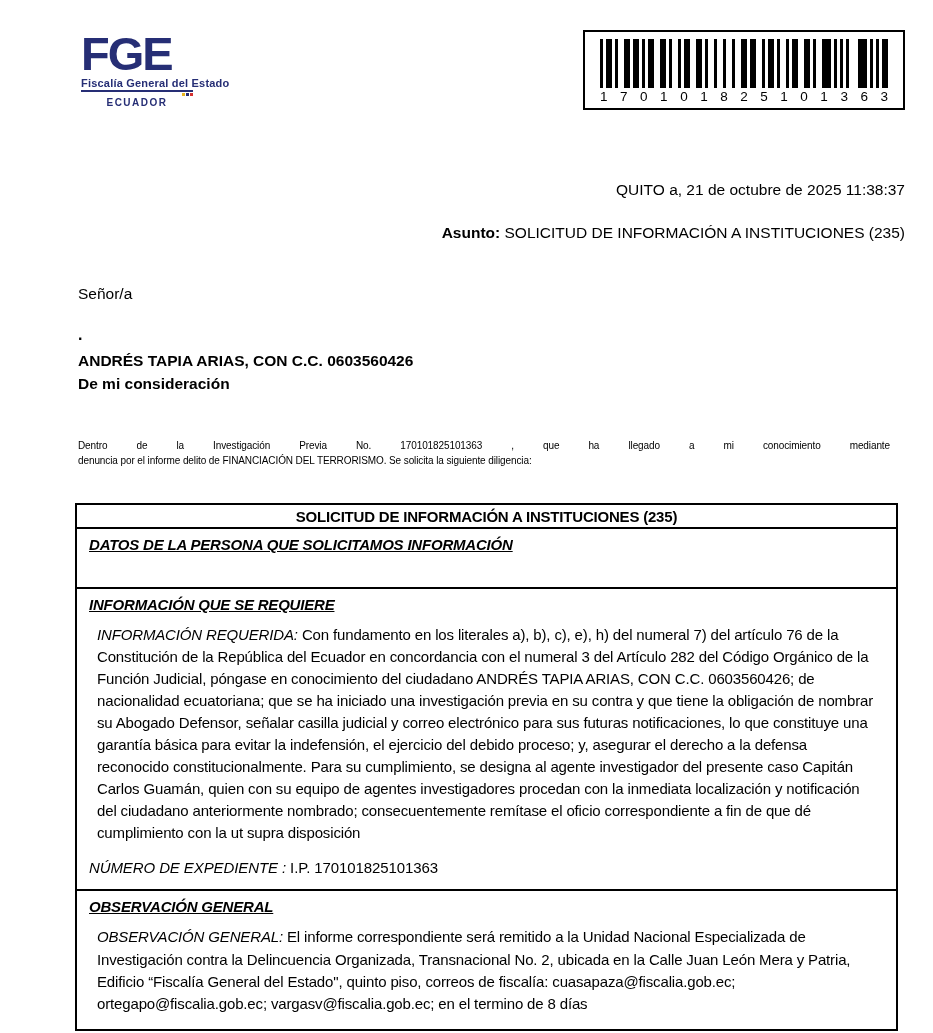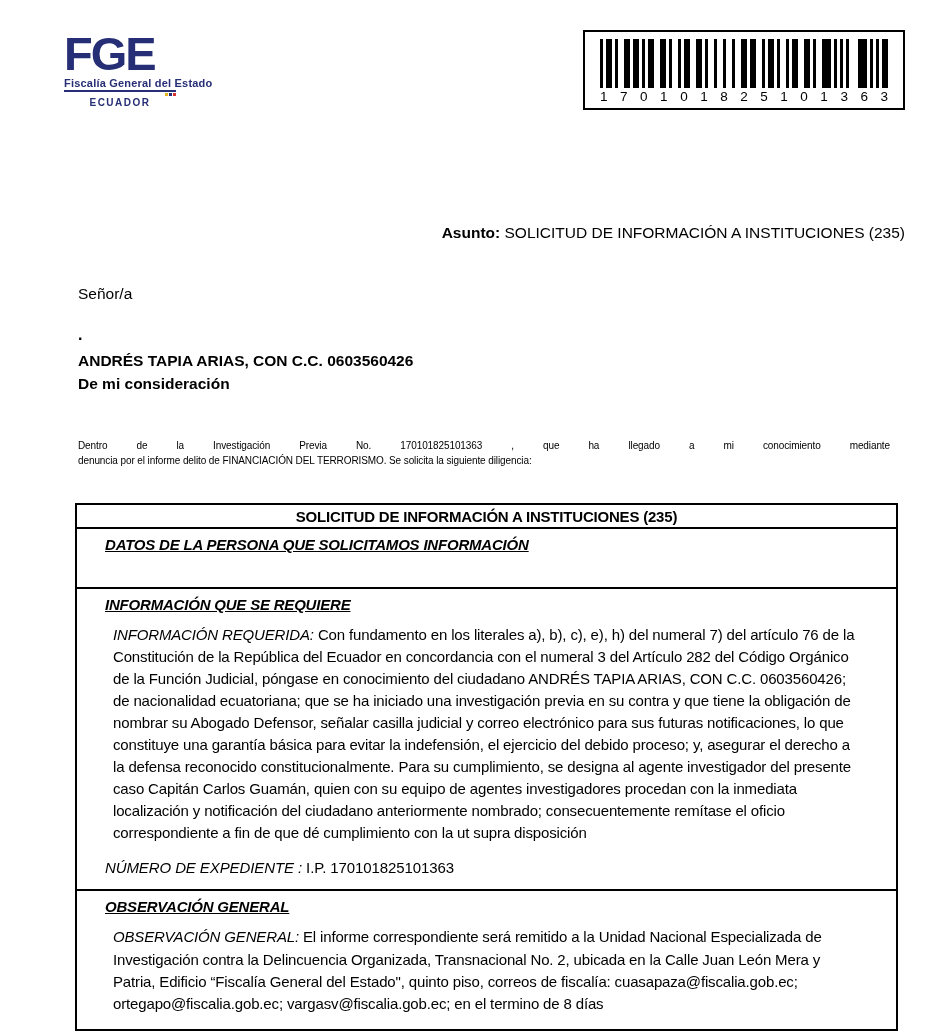--- a/index.html
+++ b/index.html
@@ -10,21 +10,21 @@
     background:#ffffff;
     font-family:"Liberation Sans", sans-serif;
     color:#000;
     overflow:hidden;
   }
   .b { font-weight:bold; }
   .it { font-style:italic; }
 
   
   .header-row {
-    position:absolute; top:30px; left:64px; right:28px;
+    position:absolute; top:30px; left:81px; right:28px;
     display:flex; justify-content:space-between; align-items:flex-start;
   }
   .logo { width:112px; margin-top:3px; }
   .logo-brand {
     font-size:47px; font-weight:bold; line-height:0.88;
     color:#262e75; letter-spacing:-2px;
   }
   .logo-tagline {
     font-size:11px; font-weight:bold; color:#262e75;
     white-space:nowrap; margin-top:3px; letter-spacing:0.2px;
@@ -77,21 +77,21 @@
 
   
   .doc-table {
     position:absolute; top:503px; left:75px; width:823px;
     box-sizing:border-box; border:2px solid #000; background:#fff;
   }
   .t-header {
     text-align:center; font-weight:bold; font-size:15px;
     padding:3px 4px 2px; letter-spacing:-0.2px;
   }
-  .t-row { border-top:2px solid #000; padding:7px 28px; }
+  .t-row { border-top:2px solid #000; padding:7px 12px; }
   .t-datos { padding-bottom:33px; }
   .t-info  { padding-bottom:13px; }
   .t-obs   { padding-bottom:14px; }
   .section-title {
     font-weight:bold; font-style:italic; text-decoration:underline;
     font-size:15px; letter-spacing:-0.2px;
   }
   .cell-par {
     margin:10px 8px 0; font-size:15px; line-height:1.47; letter-spacing:-0.15px;
   }
@@ -195,20 +195,21 @@
           <span>1</span>
           <span>0</span>
           <span>1</span>
           <span>3</span>
           <span>6</span>
           <span>3</span>
         </div>
     </div>
   </div>
 
+  <div class="dateline">QUITO a, 21 de octubre de 2025 11:38:37</div>
   <div class="subject-line"><span class="b">Asunto:</span> <span>SOLICITUD DE INFORMACIÓN A INSTITUCIONES (235)</span></div>
 
   <div class="salutation">Señor/a</div>
   <div class="dot-line">.</div>
   <div class="name-line">ANDRÉS TAPIA ARIAS, CON C.C. 0603560426</div>
   <div class="greeting">De mi consideración</div>
 
   <div class="intro">
     <span class="intro-l1">Dentro de la Investigación Previa No. 170101825101363 , que ha llegado a mi conocimiento mediante</span>
     <span class="intro-l2">denuncia por el informe delito de FINANCIACIÓN DEL TERRORISMO. Se solicita la siguiente diligencia:</span>

